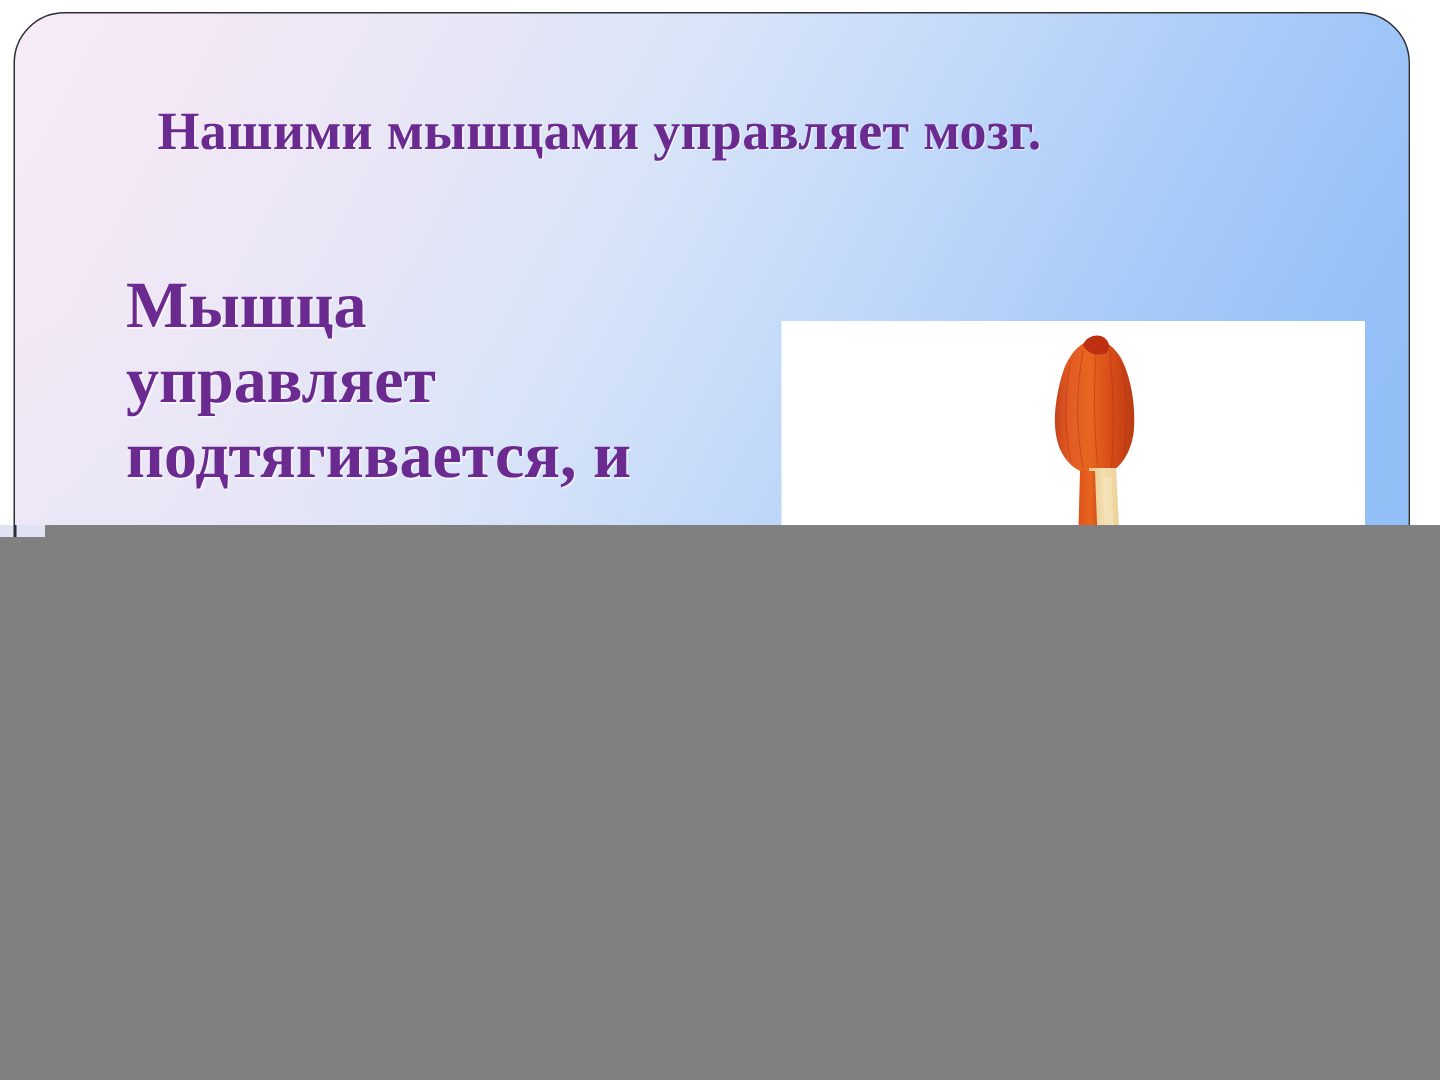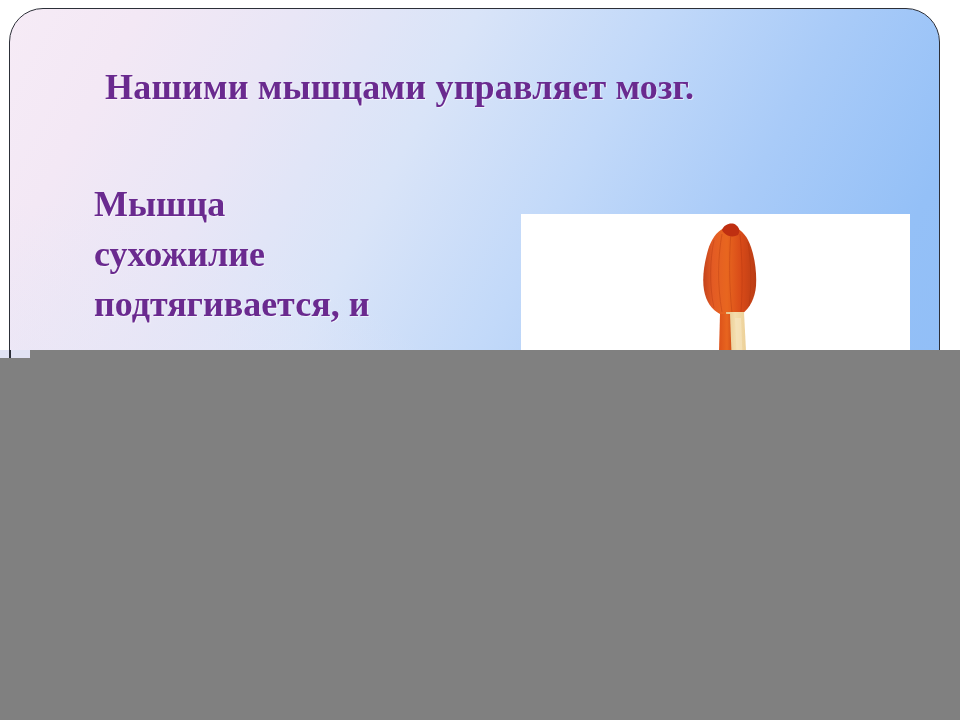--- a/index.html
+++ b/index.html
@@ -77,24 +77,24 @@
     line-height: 44px;
     color: #6a2a8f;
     letter-spacing: 0.2px;
     white-space: nowrap;
     text-shadow: 1px 1px 0 rgba(255,255,255,0.55);
   }
 
   
   #body-text {
     position: absolute;
-    left: 84px;
+    left: 74px;
     top: 170px;
     width: 330px;
-    font-size: 36px;
+    font-size: 44px;
     font-weight: bold;
     line-height: 50px;
     color: #6a2a8f;
     text-shadow: 1px 1px 0 rgba(255,255,255,0.5);
   }
   #body-text .line {
     display: block;
     white-space: nowrap;
   }
 
@@ -151,21 +151,21 @@
 <div id="stage">
 
   <div id="slide">
 
     <div id="slide-content">
 
       <div id="slide-title">Нашими мышцами управляет мозг.</div>
 
       <div id="body-text">
         <span class="line">Мышца</span>
-        <span class="line">сухожилие</span>
+        <span class="line">управляет</span>
         <span class="line">подтягивается, и</span>
       </div>
 
       <div id="picture-frame">
         <svg id="muscle-illustration" viewBox="0 0 90 260" xmlns="http://www.w3.org/2000/svg">
           <defs>
             <linearGradient id="muscleGrad" x1="0" y1="0" x2="1" y2="0">
               <stop offset="0%" stop-color="#c4431b"></stop>
               <stop offset="18%" stop-color="#e35b24"></stop>
               <stop offset="45%" stop-color="#e8661f"></stop>

